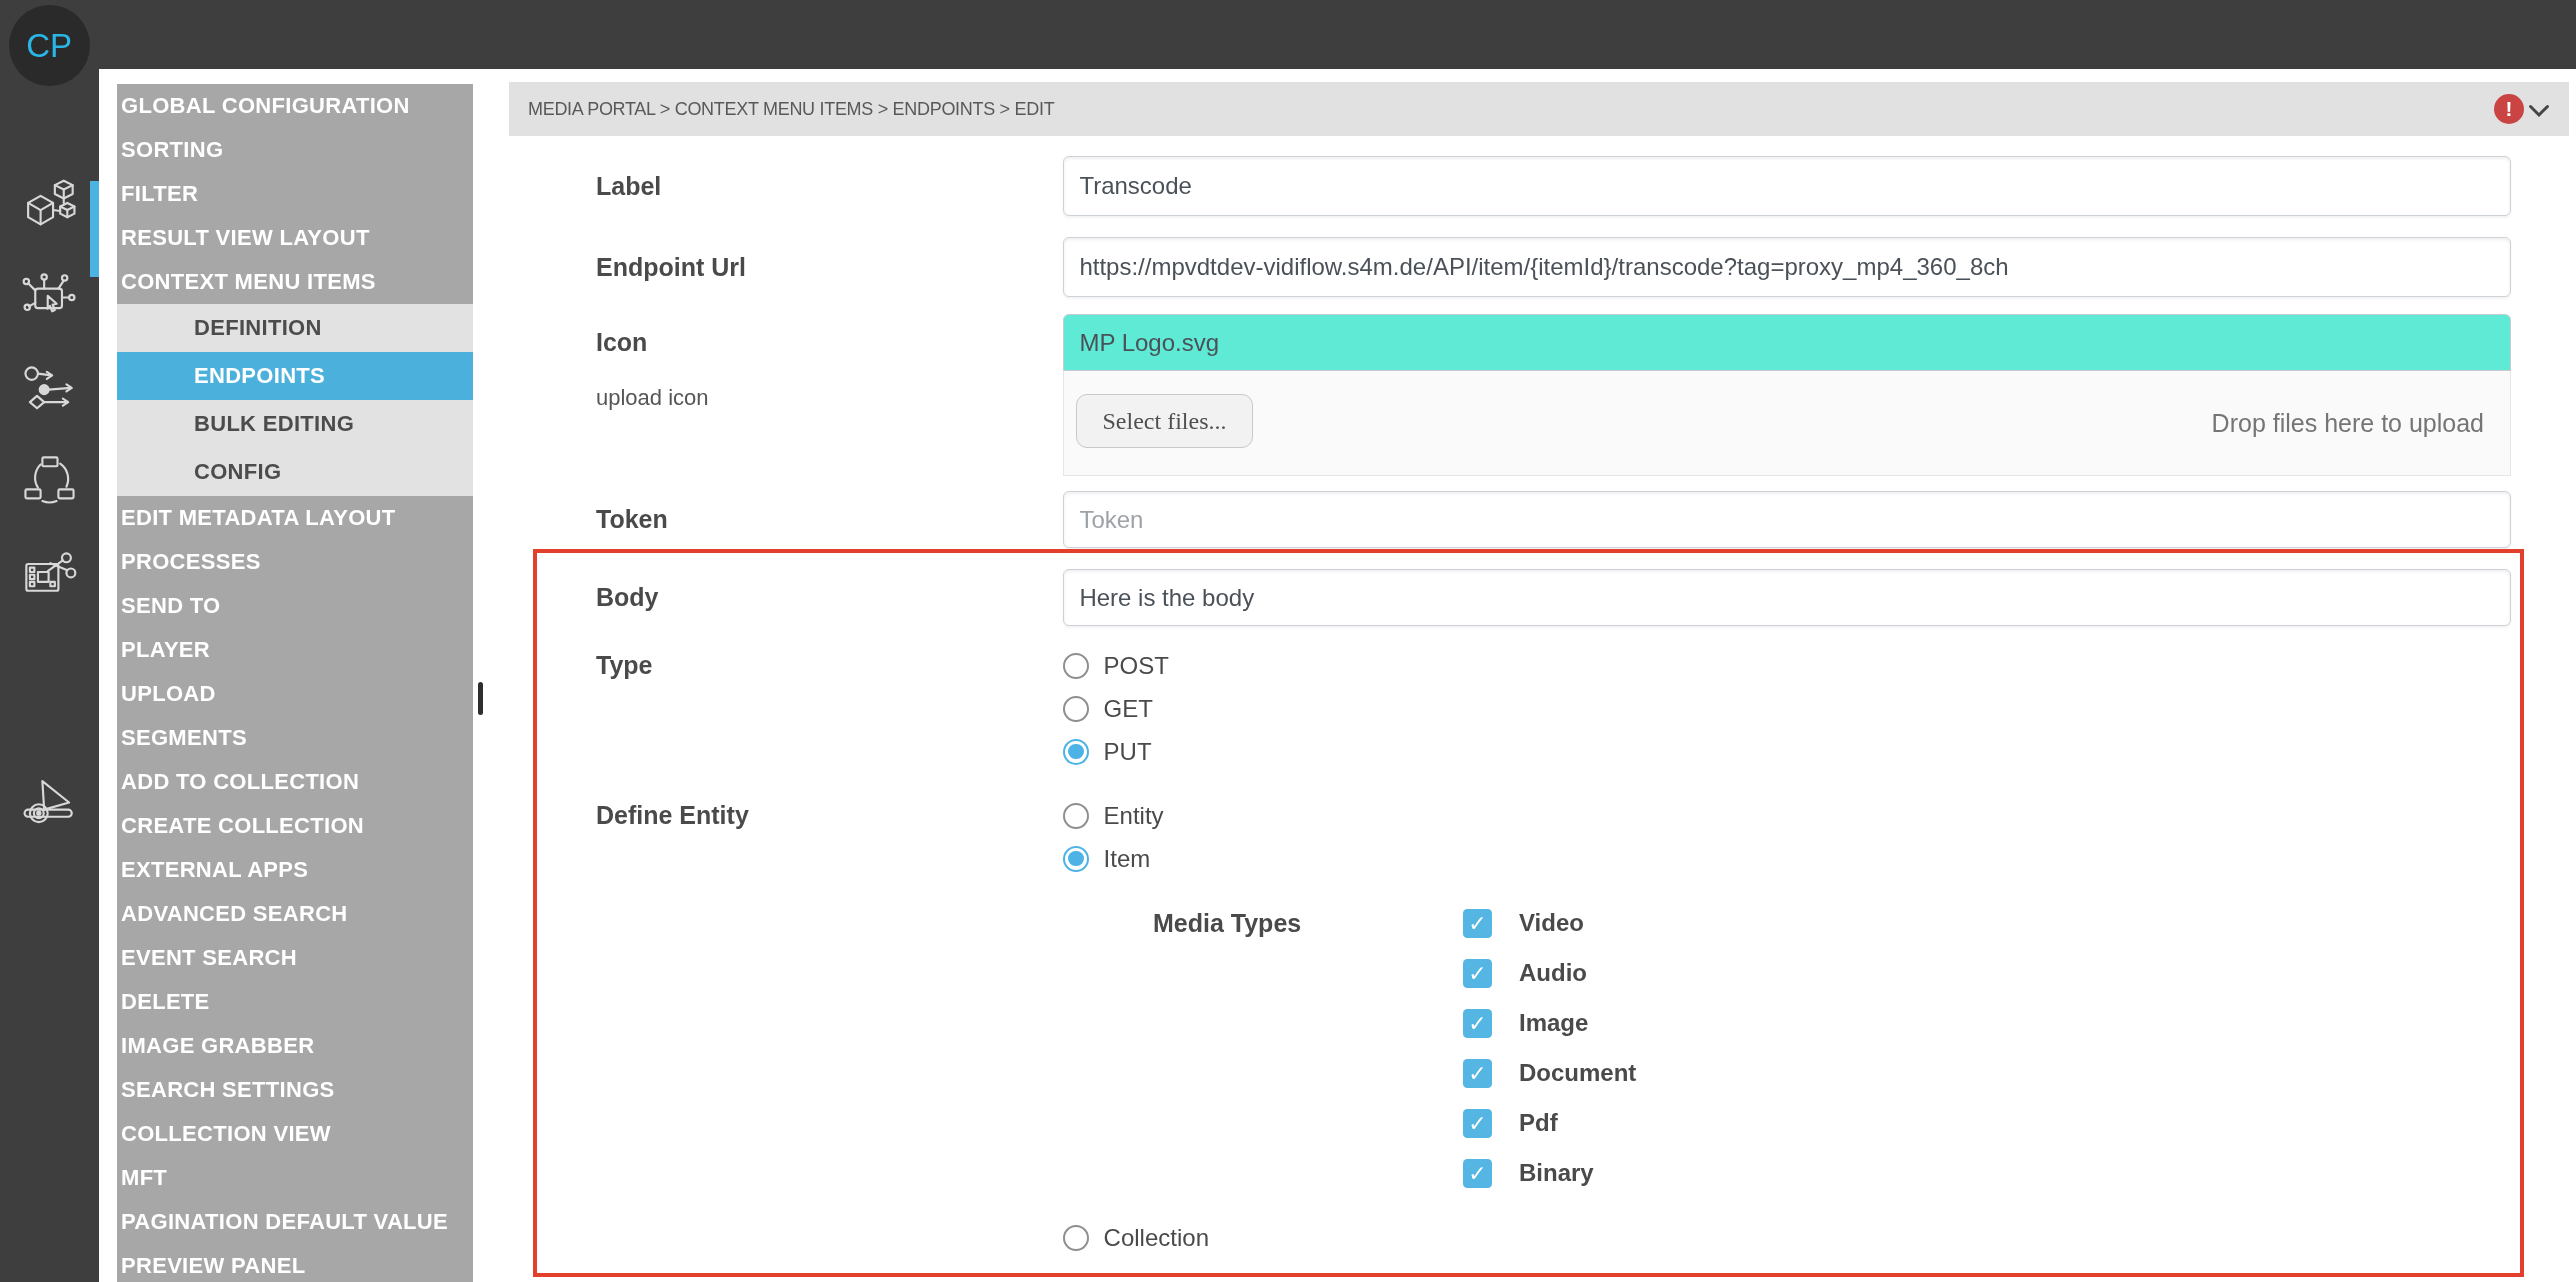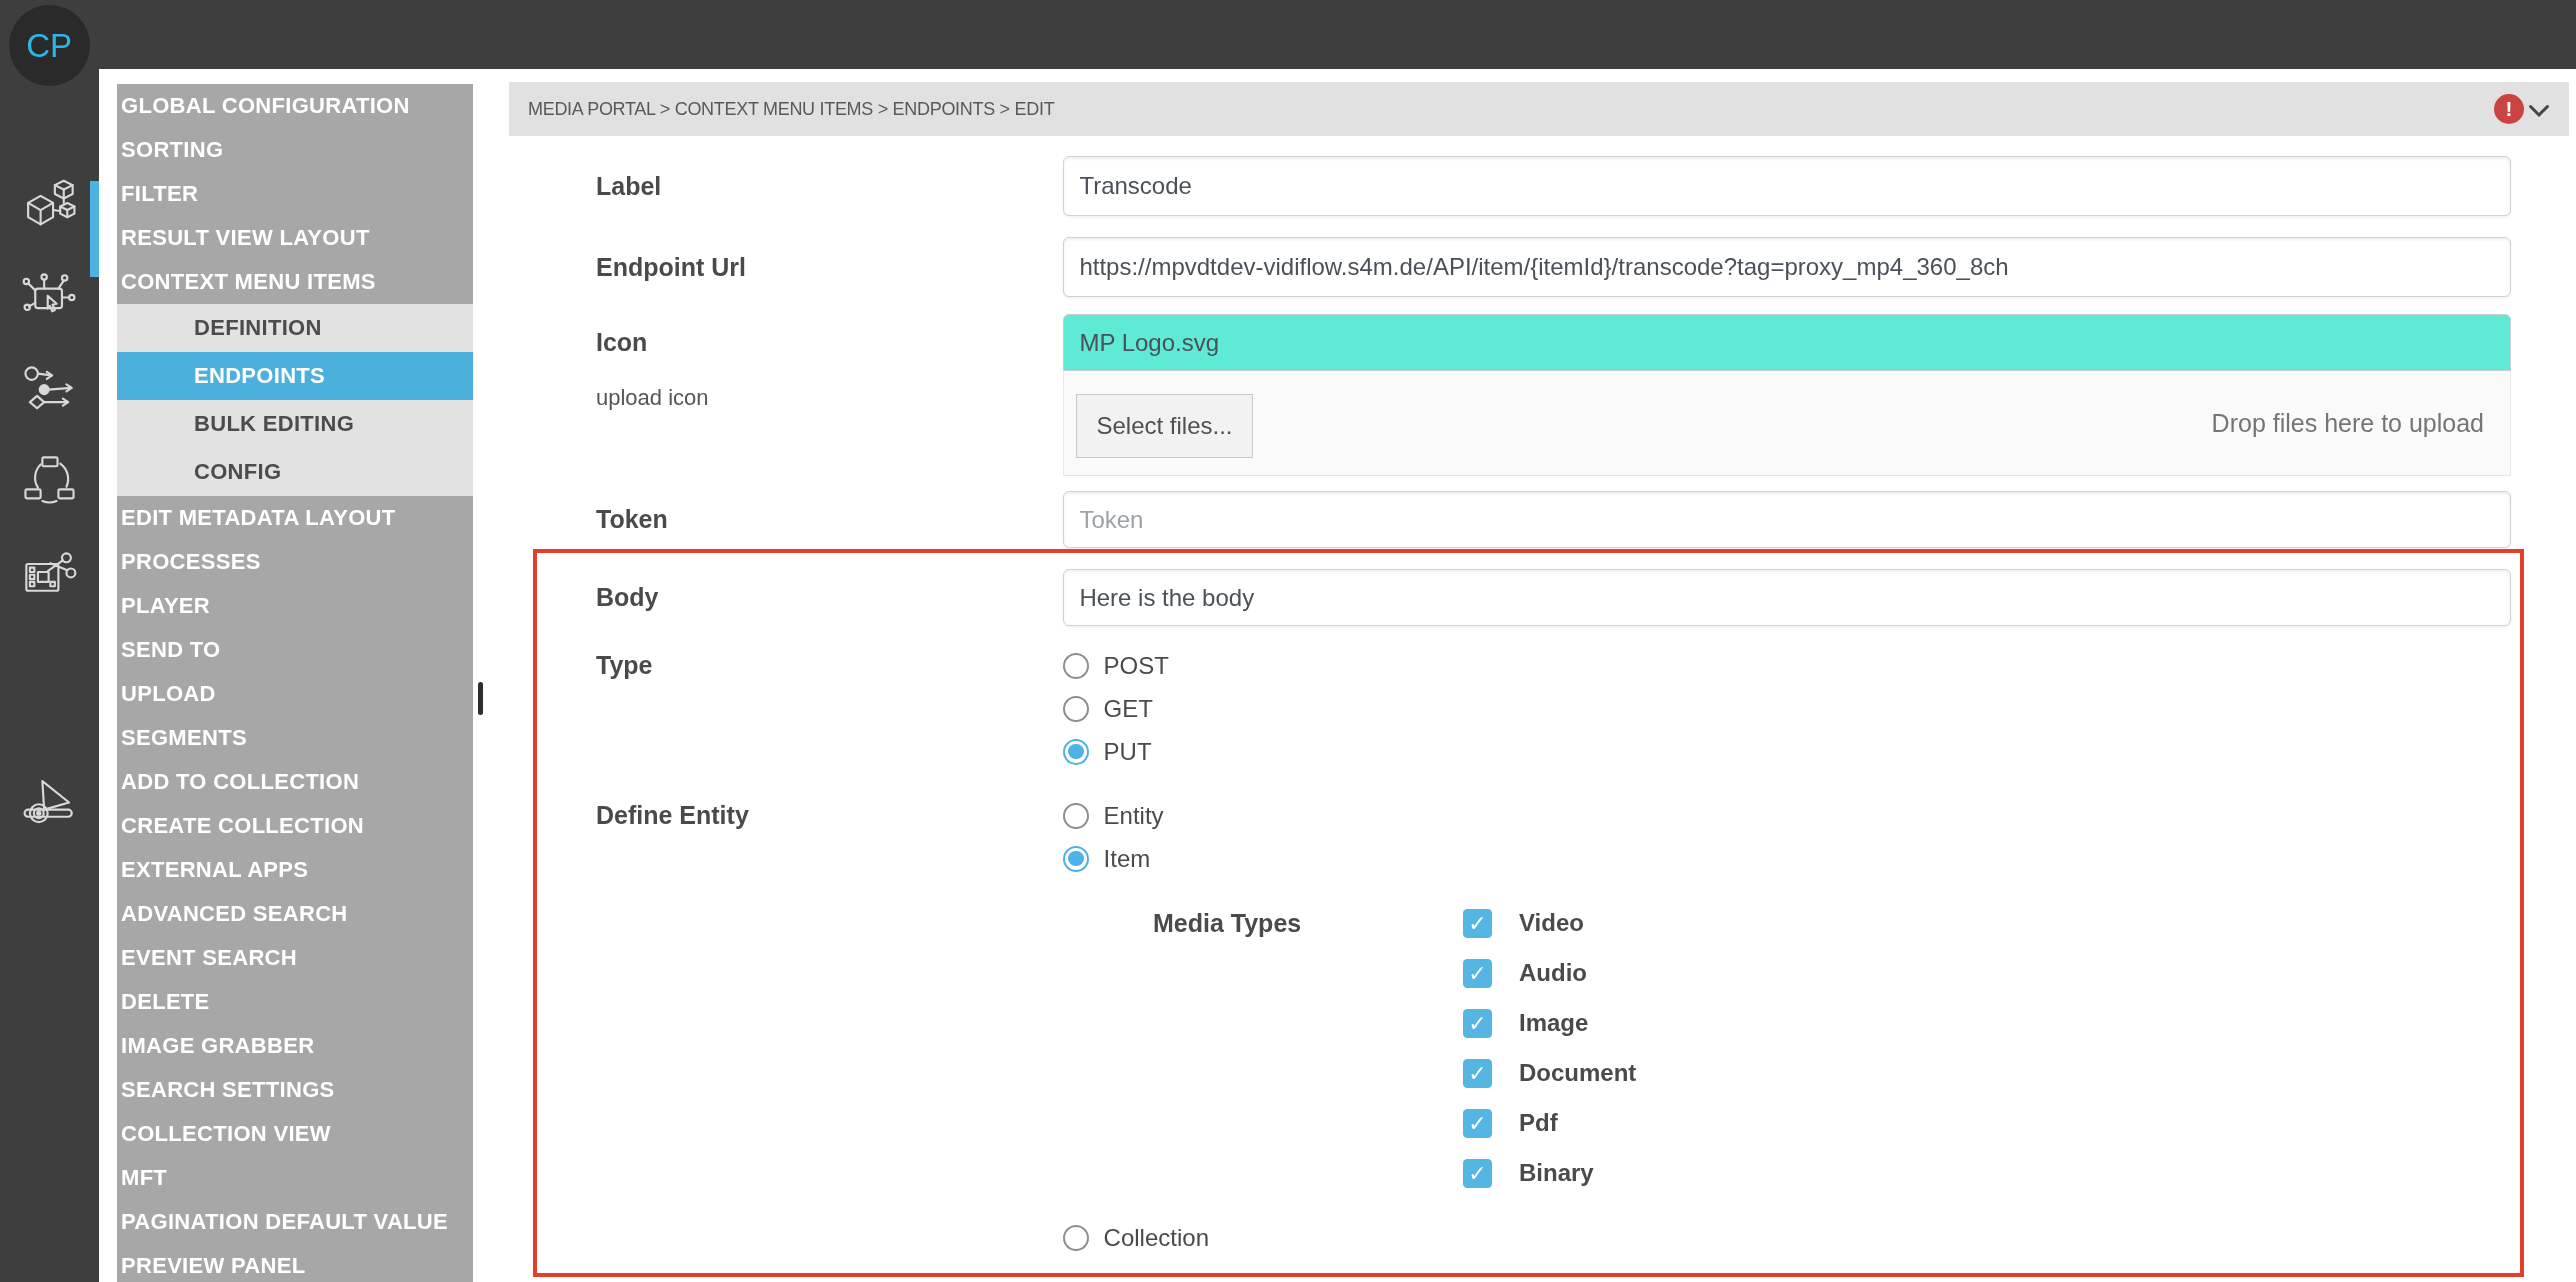--- a/index.html
+++ b/index.html
@@ -46,22 +46,22 @@
   .form-row{position:absolute;left:509px;width:2016px;display:flex;z-index:2;}
   .f-label{width:554px;padding-left:87px;box-sizing:border-box;font-size:25px;font-weight:600;color:#4a4a4a;}
   .text-input{width:1448px;height:60px;box-sizing:border-box;border:0.9px solid #ccd2d8;border-radius:6px;
     box-shadow:inset 0 1.7px 3.4px rgba(0,0,0,.07), 0 1.7px 2.6px rgba(0,0,0,.05);
     font-family:"Liberation Sans",sans-serif;font-size:24px;color:#4b5158;padding:0 15.4px;background:#fff;outline:none;}
   .text-input::placeholder{color:#9ca2a8;}
   .readonly-input{width:1448px;height:57px;box-sizing:border-box;border:0.9px solid #c6ccd2;border-radius:6px 6px 0 0;
     background:#5eead4;font-size:24px;color:#4b5158;display:flex;align-items:center;padding:0 15.4px;}
   .upload-zone{width:1448px;height:105px;box-sizing:border-box;border:0.9px solid #e6e6e6;border-top:none;
     background:#fafafa;position:relative;}
-  .select-files-btn{position:absolute;left:12px;top:23px;width:177px;height:64px;background:#f2f2f2;
-    border:0.9px solid #c9c9c9;border-radius:0;font-family:Liberation Sans, sans-serif;
+  .select-files-btn{position:absolute;left:12px;top:23px;width:177px;height:54px;background:#f2f2f2;
+    border:0.9px solid #c9c9c9;border-radius:11px;font-family:Liberation Serif, serif;
     font-size:24px;color:#4f4f4f;cursor:pointer;}
   .drop-hint{position:absolute;right:26px;top:0;line-height:105px;font-size:25px;color:#757575;}
   .sub-label{font-size:22px;font-weight:400;color:#555;margin-top:13.7px;}
 
   .radio-row{display:flex;align-items:center;height:43px;}
   .radio{width:26px;height:26px;border:2.6px solid #8f8f8f;border-radius:50%;box-sizing:border-box;
     position:relative;flex:none;cursor:pointer;background:#fff;}
   .radio.on{border-color:#4db3e6;}
   .radio.on::after{content:'';position:absolute;left:3.4px;top:3.4px;right:3.4px;bottom:3.4px;background:#4db3e6;border-radius:50%;}
   .opt-label{margin-left:14.6px;font-size:24px;color:#4a4a4a;}
@@ -205,22 +205,22 @@
     <div class="menu-item">SORTING</div>
     <div class="menu-item">FILTER</div>
     <div class="menu-item">RESULT VIEW LAYOUT</div>
     <div class="menu-item">CONTEXT MENU ITEMS</div>
     <div class="menu-item sub">DEFINITION</div>
     <div class="menu-item sub selected">ENDPOINTS</div>
     <div class="menu-item sub">BULK EDITING</div>
     <div class="menu-item sub">CONFIG</div>
     <div class="menu-item">EDIT METADATA LAYOUT</div>
     <div class="menu-item">PROCESSES</div>
+    <div class="menu-item">SEND TO</div>
     <div class="menu-item">PLAYER</div>
-    <div class="menu-item">SEND TO</div>
     <div class="menu-item">UPLOAD</div>
     <div class="menu-item">SEGMENTS</div>
     <div class="menu-item">ADD TO COLLECTION</div>
     <div class="menu-item">CREATE COLLECTION</div>
     <div class="menu-item">EXTERNAL APPS</div>
     <div class="menu-item">ADVANCED SEARCH</div>
     <div class="menu-item">EVENT SEARCH</div>
     <div class="menu-item">DELETE</div>
     <div class="menu-item">IMAGE GRABBER</div>
     <div class="menu-item">SEARCH SETTINGS</div>

